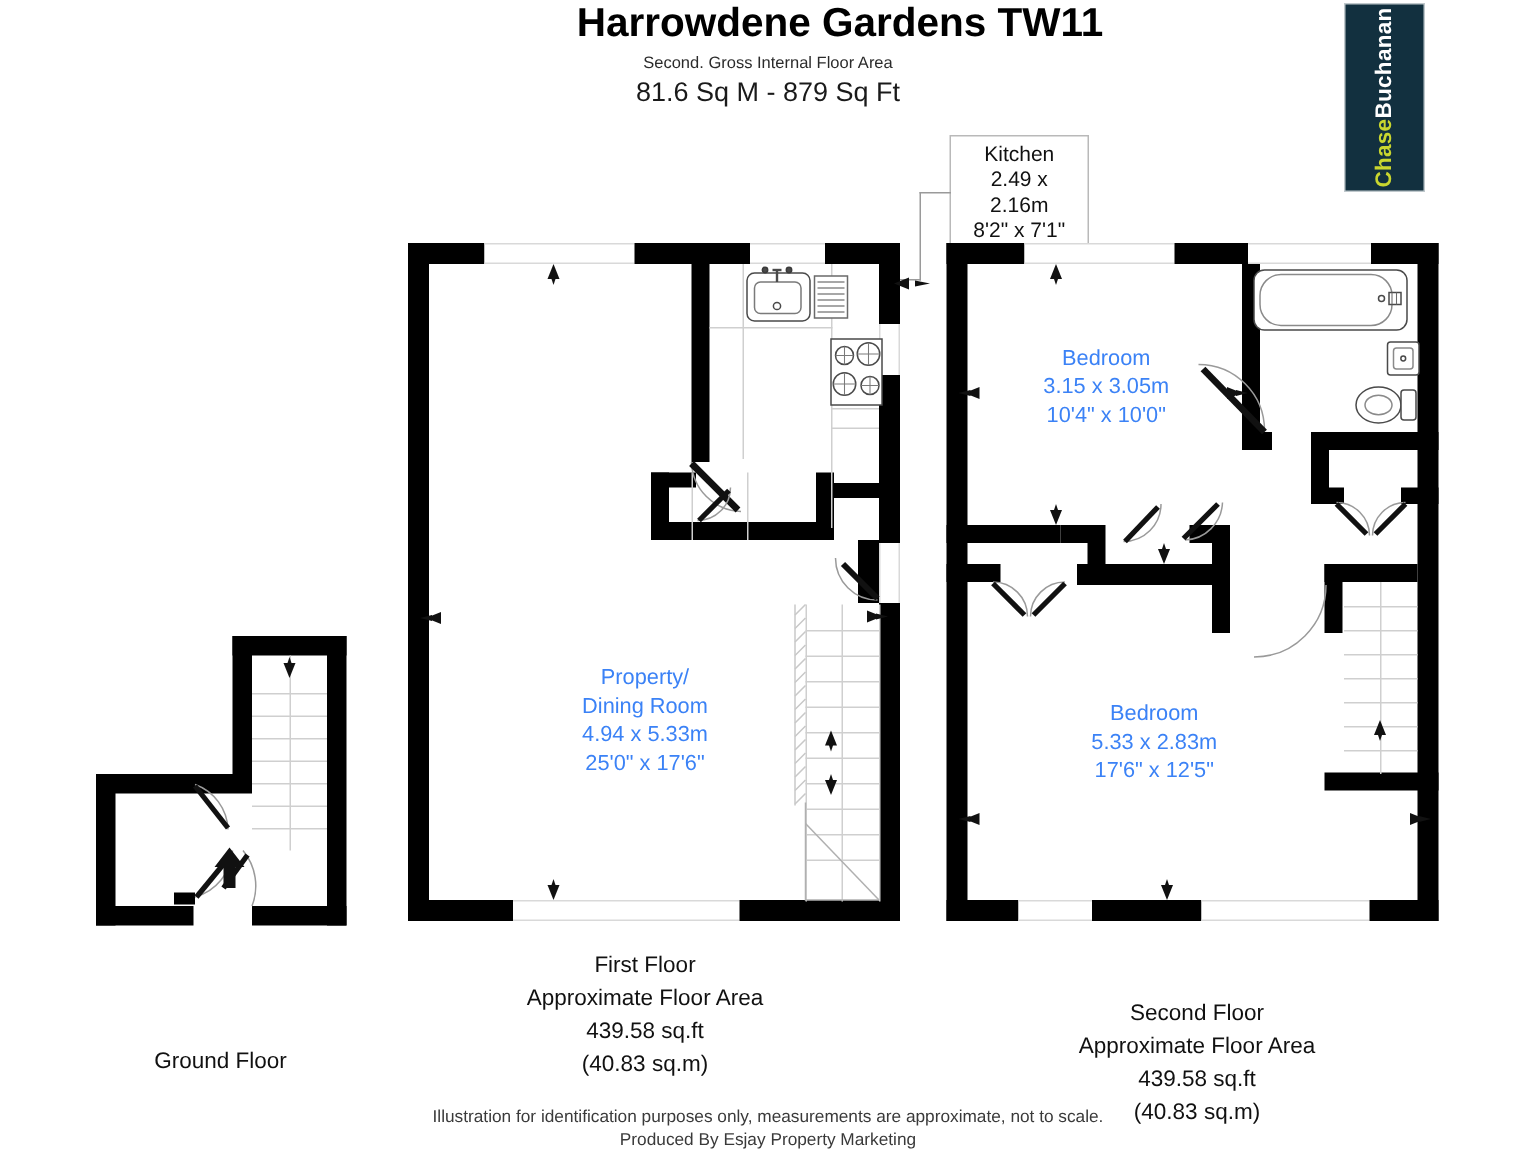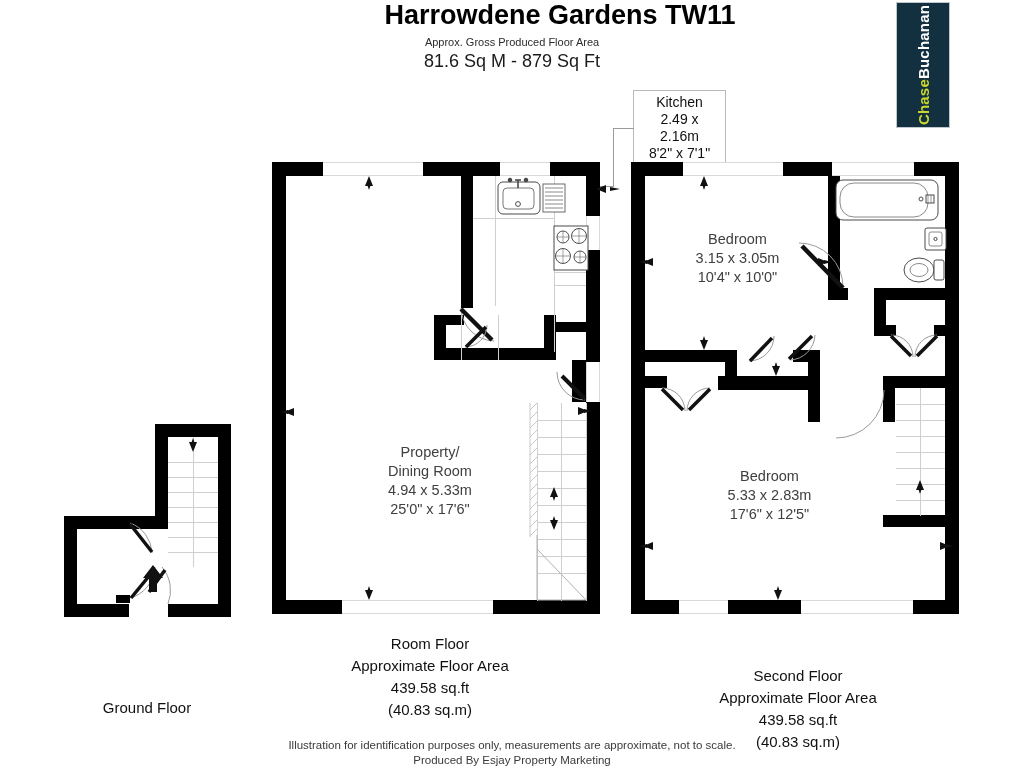--- a/index.html
+++ b/index.html
@@ -63,21 +63,21 @@
 
   
   .wall { position: absolute; background: #000; }
   .win  { position: absolute; background: #ffffff; border-top:1px solid #d9d9d9; border-bottom:1px solid #d9d9d9; }
   .winv { position: absolute; background: #ffffff; border-left:1px solid #d9d9d9; border-right:1px solid #d9d9d9; }
   .thin { position: absolute; background: #cfcfcf; }
   .floorarea { position:absolute; background:#ffffff; }
 
   .room-label {
     position: absolute; text-align: center;
-    font-size: 14.5px; line-height: 19px; color: #404040; white-space: nowrap;
+    font-size: 14.5px; line-height: 19px; color: #3b82f6; white-space: nowrap;
   }
   .floor-caption {
     position: absolute; text-align: center;
     font-size: 15px; line-height: 22px; color: #111; white-space: nowrap;
   }
   .ground-caption {
     position: absolute; text-align: center;
     font-size: 15px; color: #111; white-space: nowrap;
   }
   .footer {
@@ -85,21 +85,21 @@
     font-size: 11.5px; color: #3a3a3a; line-height: 15px;
   }
   svg.overlay { position: absolute; left:0; top:0; width:1024px; height:768px; pointer-events:none; }
 </style>
 </head>
 <body>
 
 <div id="page">
 
   <div class="title">Harrowdene Gardens TW11</div>
-  <div class="subtitle-small">Approx. Gross Produced Floor Area</div>
+  <div class="subtitle-small">Second. Gross Internal Floor Area</div>
   <div class="subtitle-big">81.6 Sq M - 879 Sq Ft</div>
 
   <div class="logo-box">
     <div class="logo-inner">
       <span class="logo-chase">Chase</span><span class="logo-buchanan">Buchanan</span>
     </div>
   </div>
 
   <div class="callout" style="left:633px; top:90px; width:93px;">
     <div>Kitchen</div>
@@ -201,21 +201,21 @@
 
     <div class="room-label" style="left:340px; top:443px; width:180px;">
       <div>Property/</div>
       <div>Dining Room</div>
       <div>4.94 x 5.33m</div>
       <div>25'0" x 17'6"</div>
     </div>
   </div>
 
   <div class="floor-caption" style="left:330px; top:633px; width:200px;">
-    <div>Room Floor</div>
+    <div>First Floor</div>
     <div>Approximate Floor Area</div>
     <div>439.58 sq.ft</div>
     <div>(40.83 sq.m)</div>
   </div>
 
   <div>
     <div class="floorarea" style="left:631px; top:162px; width:328px; height:452px;"></div>
 
     <div class="wall" style="left:631px; top:162px; width:52px; height:14px;"></div>
     <div class="win" style="left:683px; top:162px; width:100px; height:14px;"></div>

